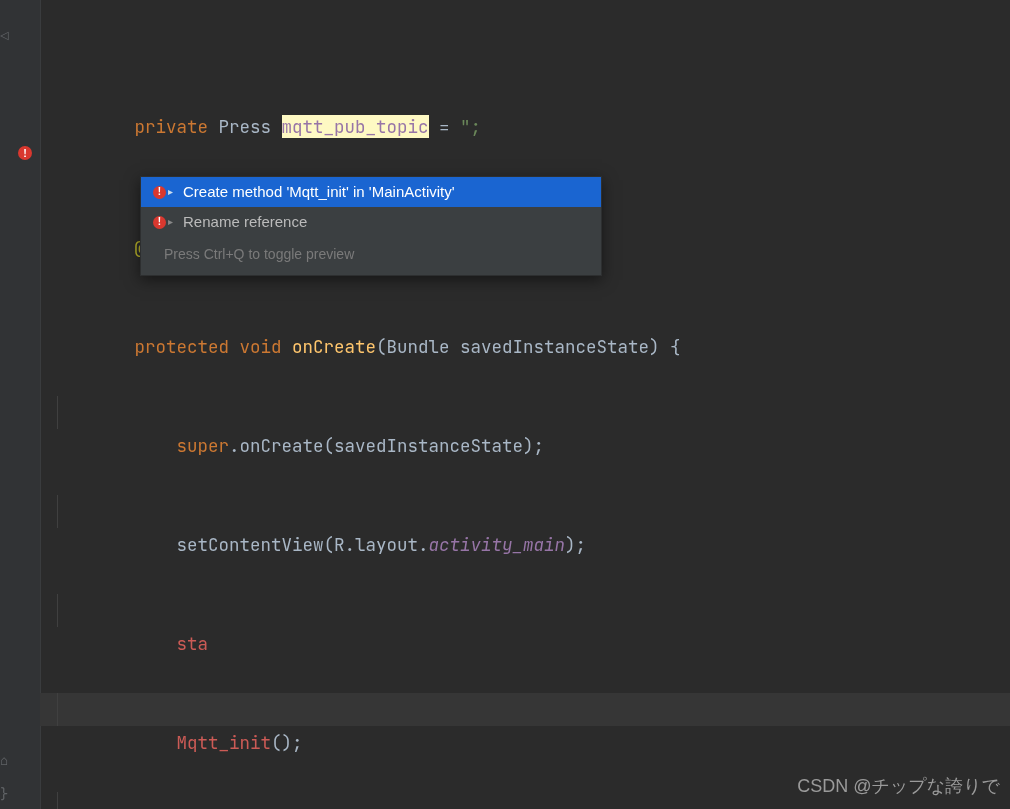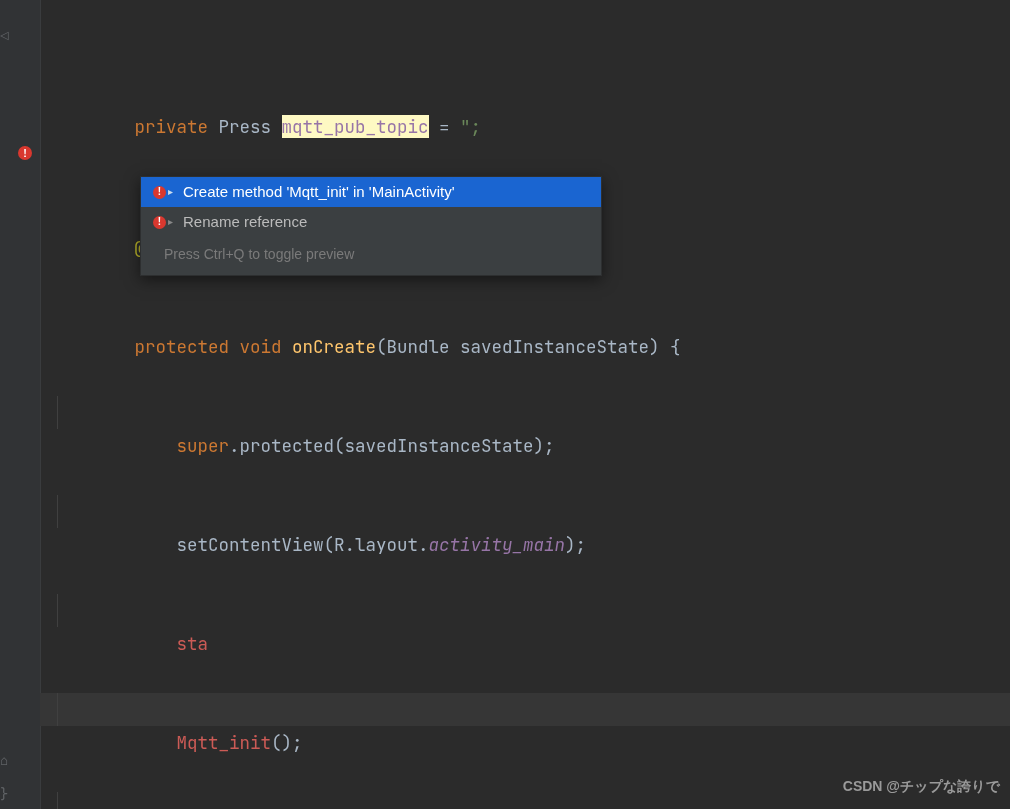--- a/index.html
+++ b/index.html
@@ -37,21 +37,21 @@
   .popup .row .pic{display:flex;align-items:center;gap:2px;}
   .popup .row .pic .bulb-sm{width:13px;height:13px;border-radius:50%;
     background:#d9382f;color:#fff;font-size:10px;font-weight:bold;
     display:flex;align-items:center;justify-content:center;}
   .popup .row .pic .arr{color:#888;font-size:10px;}
   .popup .row.sel .pic .arr{color:#cde;}
   .popup .row .lbl{color:#bbb;}
   .popup .row.sel .lbl{color:#fff;}
   .popup .hint{padding:4px 12px 8px;color:#7a7a7a;font-size:14px;line-height:26px;margin-left:11px;}
   .watermark{position:absolute;right:10px;bottom:6px;color:#bfbfbf;
-    font-family:"Segoe UI",Arial,sans-serif;font-size:14px;opacity:.75;font-weight:bold;}
+    font-family:"Segoe UI",Arial,sans-serif;font-size:18px;opacity:.75;}
 </style>
 </head>
 <body>
 
 <div class="editor">
 
   <div class="gutter">
     <div class="caret-ic">◁</div>
     <div class="bulb">
       <div class="bulb-circle">!</div>
@@ -65,21 +65,21 @@
     <div class="line" style="top:-22px;position:relative;">
       <span>   </span><span class="kw">private</span><span> </span><span>Press</span><span> </span><span class="field sel-hl">mqtt_pub_topic</span><span> = </span><span class="str">";</span>
     </div>
     <div class="line">
       <span>   </span><span class="ann">@Override</span>
     </div>
     <div class="line">
       <span>   </span><span class="kw">protected</span><span> </span><span class="kw">void</span><span> </span><span class="method">onCreate</span><span>(Bundle savedInstanceState) {</span>
     </div>
     <div class="line">
-      <span class="indent-guide" style="left:17px"></span><span>       </span><span class="kw">super</span><span>.protected(savedInstanceState);</span>
+      <span class="indent-guide" style="left:17px"></span><span>       </span><span class="kw">super</span><span>.onCreate(savedInstanceState);</span>
     </div>
     <div class="line">
       <span class="indent-guide" style="left:17px"></span><span>       </span><span>setContentView(R.layout.</span><span class="static-it">activity_main</span><span>);</span>
     </div>
     <div class="line">
       <span class="indent-guide" style="left:17px"></span><span>       </span><span class="err">sta</span>
     </div>
     <div class="line caret-line">
       <span class="indent-guide" style="left:17px"></span><span>       </span><span class="err">Mqtt_init</span><span>();</span>
     </div>

